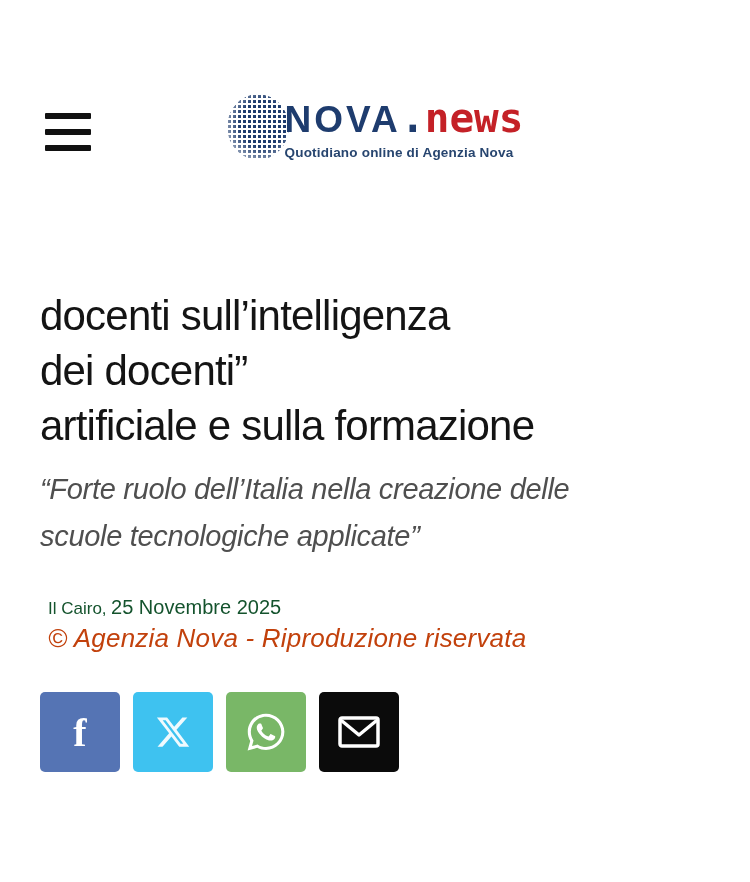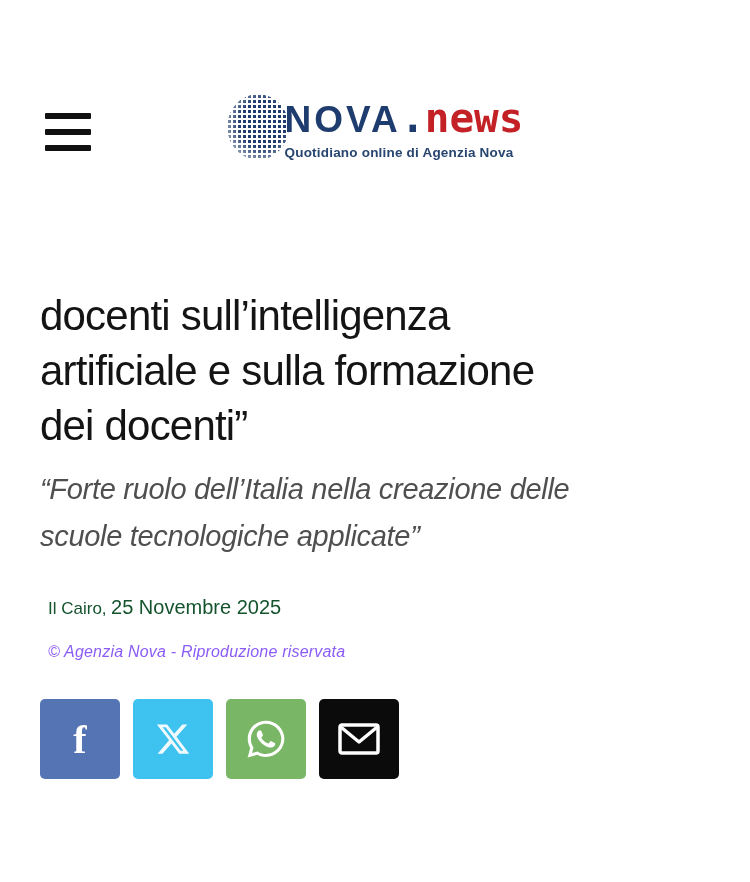--- a/index.html
+++ b/index.html
@@ -39,22 +39,22 @@
   .headline .line { white-space: nowrap; }
 
   .subtitle { margin-top: 13px; font-style: italic; font-weight: 300;
     color: #4f4f4f; font-size: 29px; line-height: 47px; letter-spacing: -0.3px; }
   .subtitle .line { white-space: nowrap; }
 
   .dateline { margin-top: 36px; color: #14532d; padding-left: 8px; }
   .dateline .place { font-size: 17px; }
   .dateline .date  { font-size: 20px; }
 
-  .copyright { margin-top: 24px; color: #8b5cf6; font-style: italic;
-    font-size: 16px; padding-left: 8px; letter-spacing: 0.2px; }
+  .copyright { margin-top: 4px; color: #c2410c; font-style: italic;
+    font-size: 26px; padding-left: 8px; letter-spacing: 0.2px; }
 
   
   .share-row { display: flex; gap: 13px; margin-top: 38px; }
   .share-btn { width: 80px; height: 80px; border: none; border-radius: 5px;
     display: flex; align-items: center; justify-content: center; cursor: pointer;
     padding: 0; }
   .share-btn svg { display: block; }
   .fb-glyph { color: #ffffff; font-size: 40px; font-weight: bold;
     font-family: "Liberation Serif", serif; }
 </style>
@@ -77,22 +77,22 @@
           <span class="logo-news">news</span>
       </div>
       <div class="logo-tagline">Quotidiano online di Agenzia Nova</div>
     </div>
   </div>
 </div>
 
 <div class="article">
   <h1 class="headline">
     <div class="line">docenti sull’intelligenza</div>
+    <div class="line">dei docenti”</div>
     <div class="line">artificiale e sulla formazione</div>
-    <div class="line">dei docenti”</div>
   </h1>
 
   <h2 class="subtitle">
     <div class="line">“Forte ruolo dell’Italia nella creazione delle</div>
     <div class="line">scuole tecnologiche applicate”</div>
   </h2>
 
   <div class="dateline">
     <span class="place">Il Cairo,</span>
     <span class="date">25 Novembre 2025</span>

